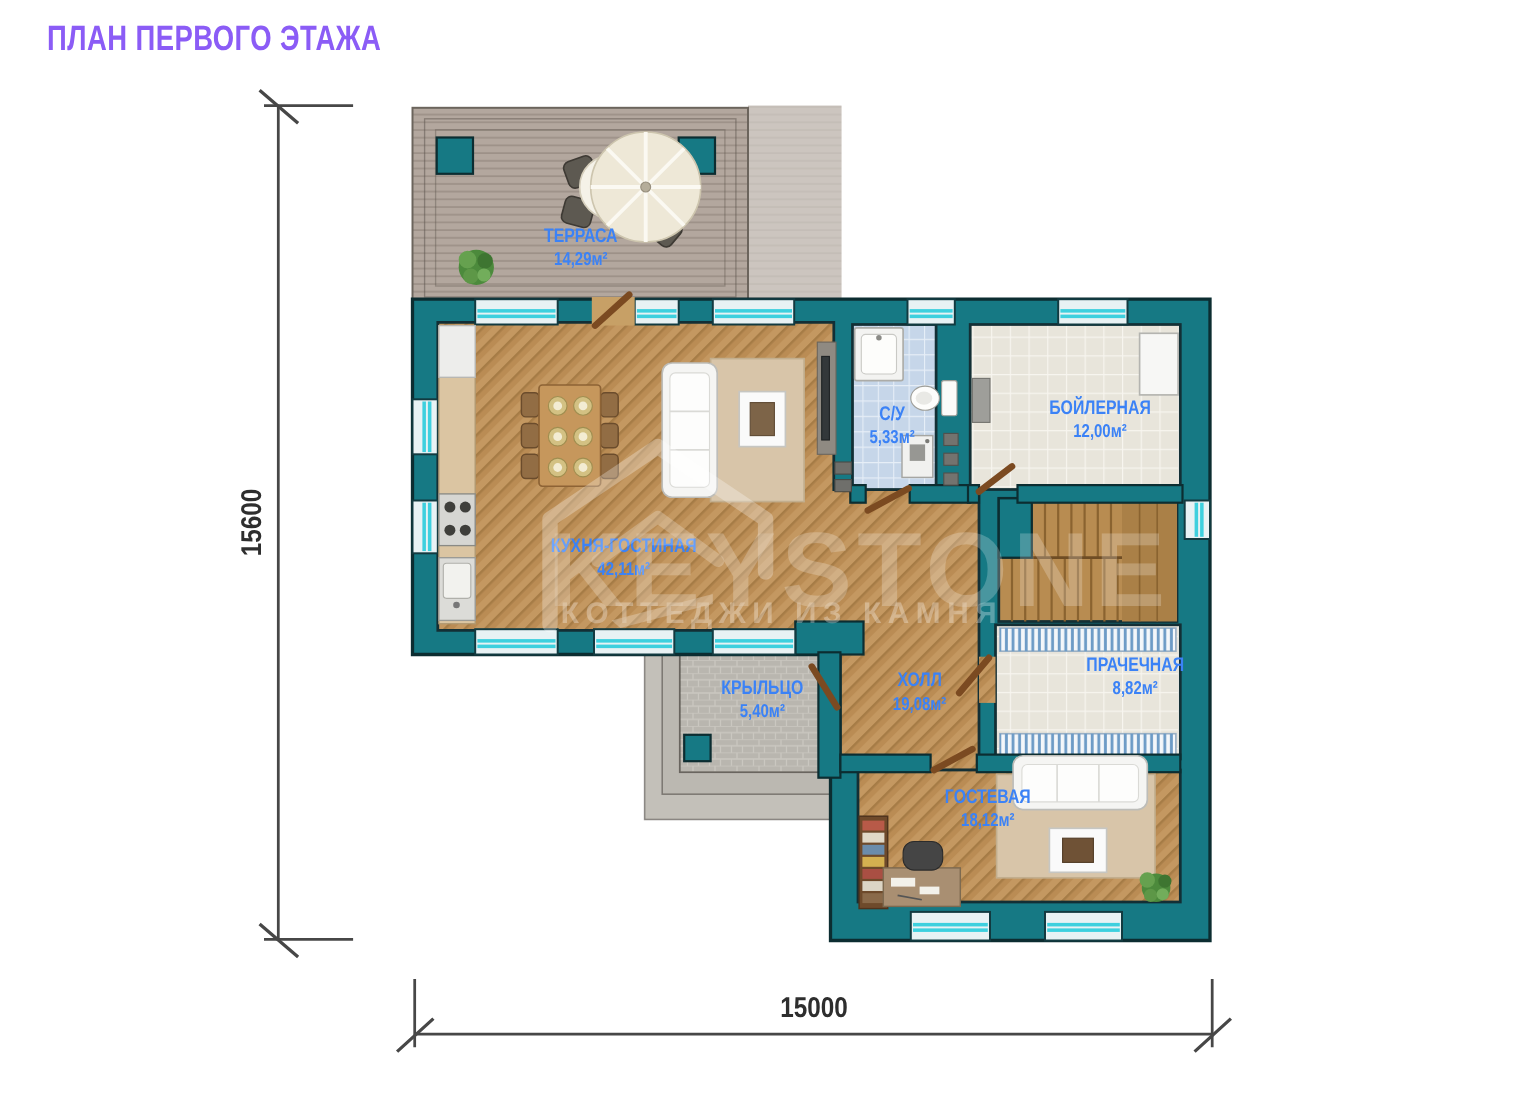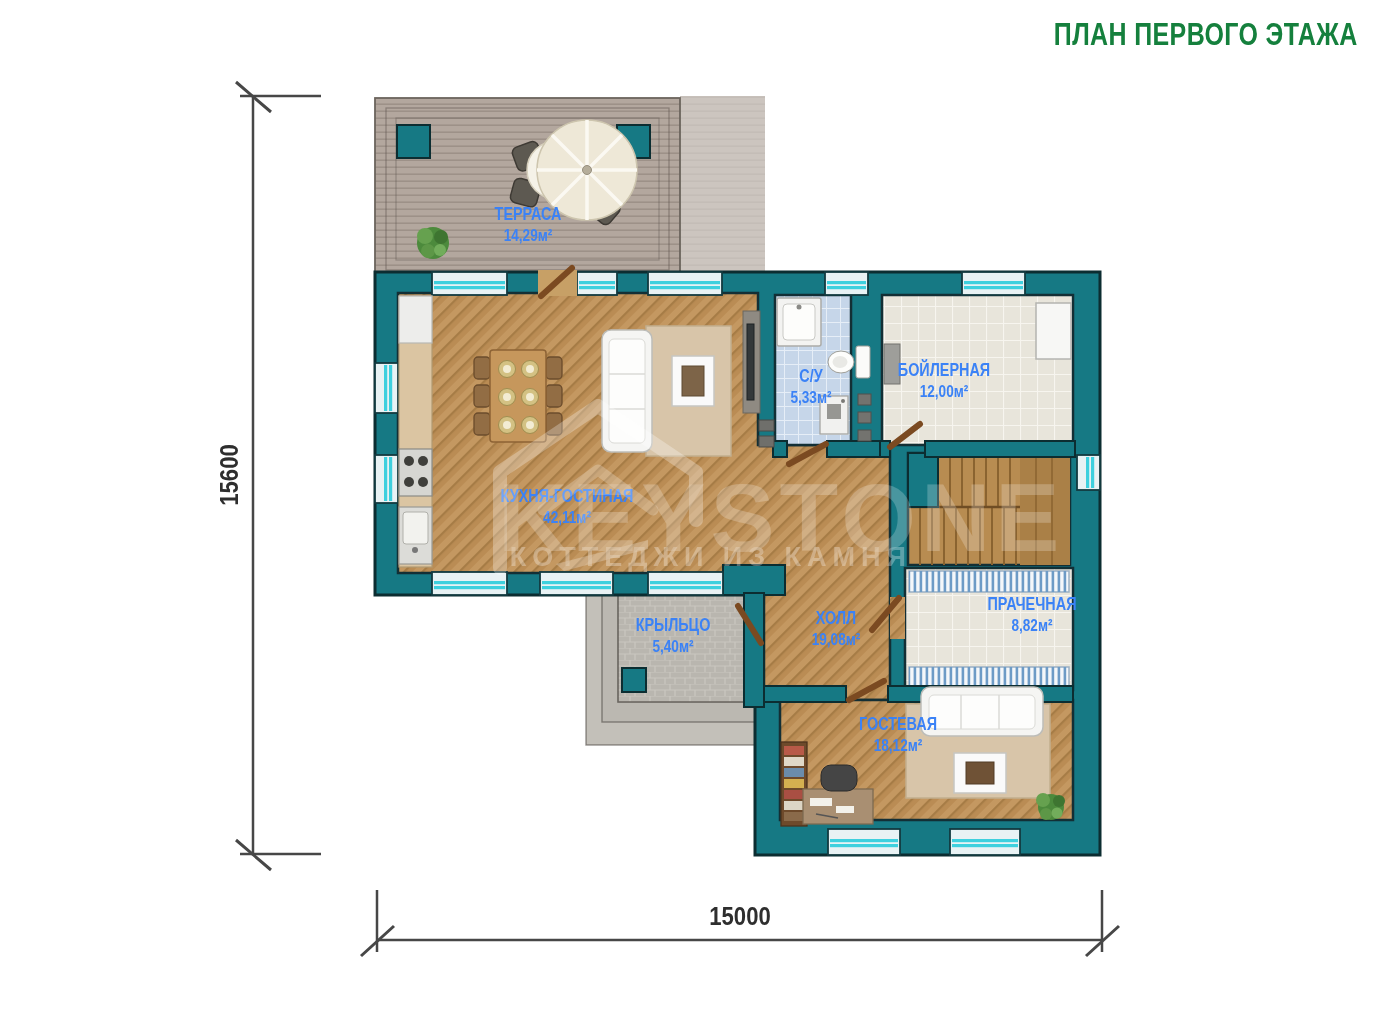--- a/index.html
+++ b/index.html
@@ -1,21 +1,21 @@
 <!DOCTYPE html>
 <html><head>
 <meta charset="utf-8">
 <style>
   html,body{margin:0;padding:0;background:#fff;}
   body{width:1400px;height:1016px;position:relative;overflow:hidden;
        font-family:"Liberation Sans",sans-serif;}
   .stage{position:absolute;left:0;top:0;width:1400px;height:1016px;}
   svg{display:block;}
-  .title{position:absolute;top:16px;left:0;right:0;text-align:right;z-index:40;
-         font-size:32px;font-weight:700;color:#15803d;letter-spacing:.5px;margin-left:44px;}
+  .title{position:absolute;top:16px;left:0;right:0;text-align:left;z-index:40;
+         font-size:32px;font-weight:700;color:#8b5cf6;letter-spacing:.5px;}
   .title span{display:inline-block;transform:scaleX(.78);}
   .room-label{position:absolute;transform:translateX(-50%);text-align:center;z-index:30;
               color:#3b82f6;font-weight:700;white-space:nowrap;line-height:1.2;}
   .room-label .rn{font-size:18px;transform:scaleX(.8);}
   .room-label .ra{font-size:17px;transform:scaleX(.8);}
   .dim-label{position:absolute;z-index:35;font-size:26px;font-weight:700;color:#2e2e2e;white-space:nowrap;}
   .dim-v{left:229px;top:475px;transform:translate(-50%,-50%) rotate(-90deg) scaleX(.85);}
   .dim-h{left:740px;top:916px;transform:translate(-50%,-50%) scaleX(.85);}
   .wm{position:absolute;left:0;top:0;z-index:60;pointer-events:none;}
 </style>
@@ -350,33 +350,33 @@
   <div class="ra">14,29м²</div>
 </div>
 <div class="room-label" style="left:567px;top:486px">
   <div class="rn">КУХНЯ-ГОСТИНАЯ</div>
   <div class="ra">42,11м²</div>
 </div>
 <div class="room-label" style="left:811px;top:366px">
   <div class="rn">С/У</div>
   <div class="ra">5,33м²</div>
 </div>
-<div class="room-label" style="left:944px;top:360px">
+<div class="room-label" style="left:1000px;top:360px">
   <div class="rn">БОЙЛЕРНАЯ</div>
   <div class="ra">12,00м²</div>
 </div>
 <div class="room-label" style="left:836px;top:608px">
   <div class="rn">ХОЛЛ</div>
   <div class="ra">19,08м²</div>
 </div>
 <div class="room-label" style="left:1032px;top:594px">
   <div class="rn">ПРАЧЕЧНАЯ</div>
   <div class="ra">8,82м²</div>
 </div>
-<div class="room-label" style="left:673px;top:615px">
+<div class="room-label" style="left:693px;top:615px">
   <div class="rn">КРЫЛЬЦО</div>
   <div class="ra">5,40м²</div>
 </div>
 <div class="room-label" style="left:898px;top:714px">
   <div class="rn">ГОСТЕВАЯ</div>
   <div class="ra">18,12м²</div>
 </div>
 
 <svg class="wm" width="1400" height="1016" viewBox="0 0 1400 1016">
   <g opacity="0.5">

